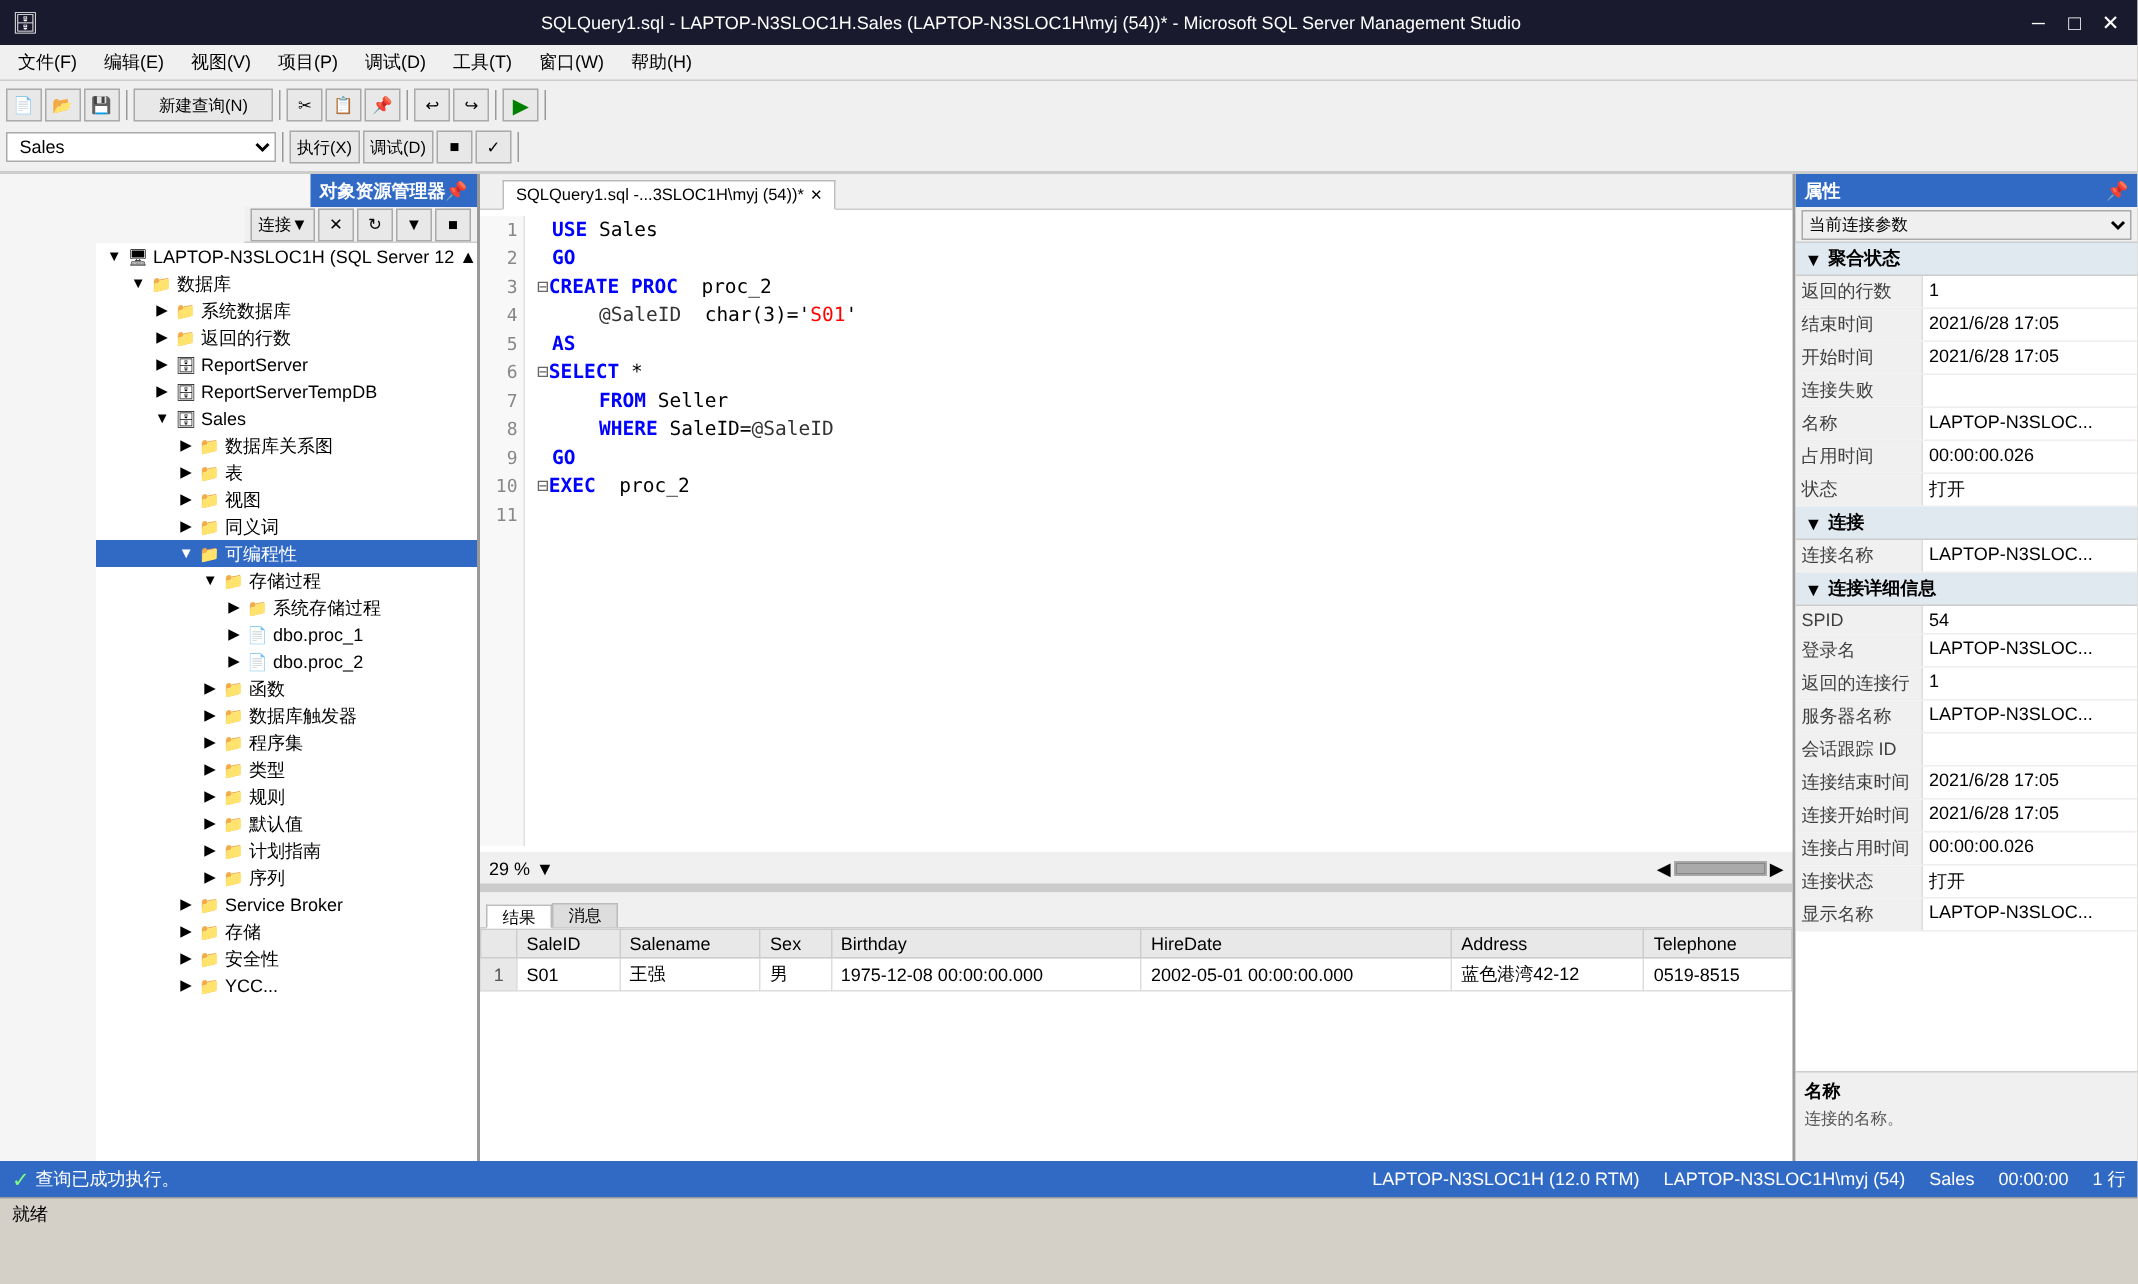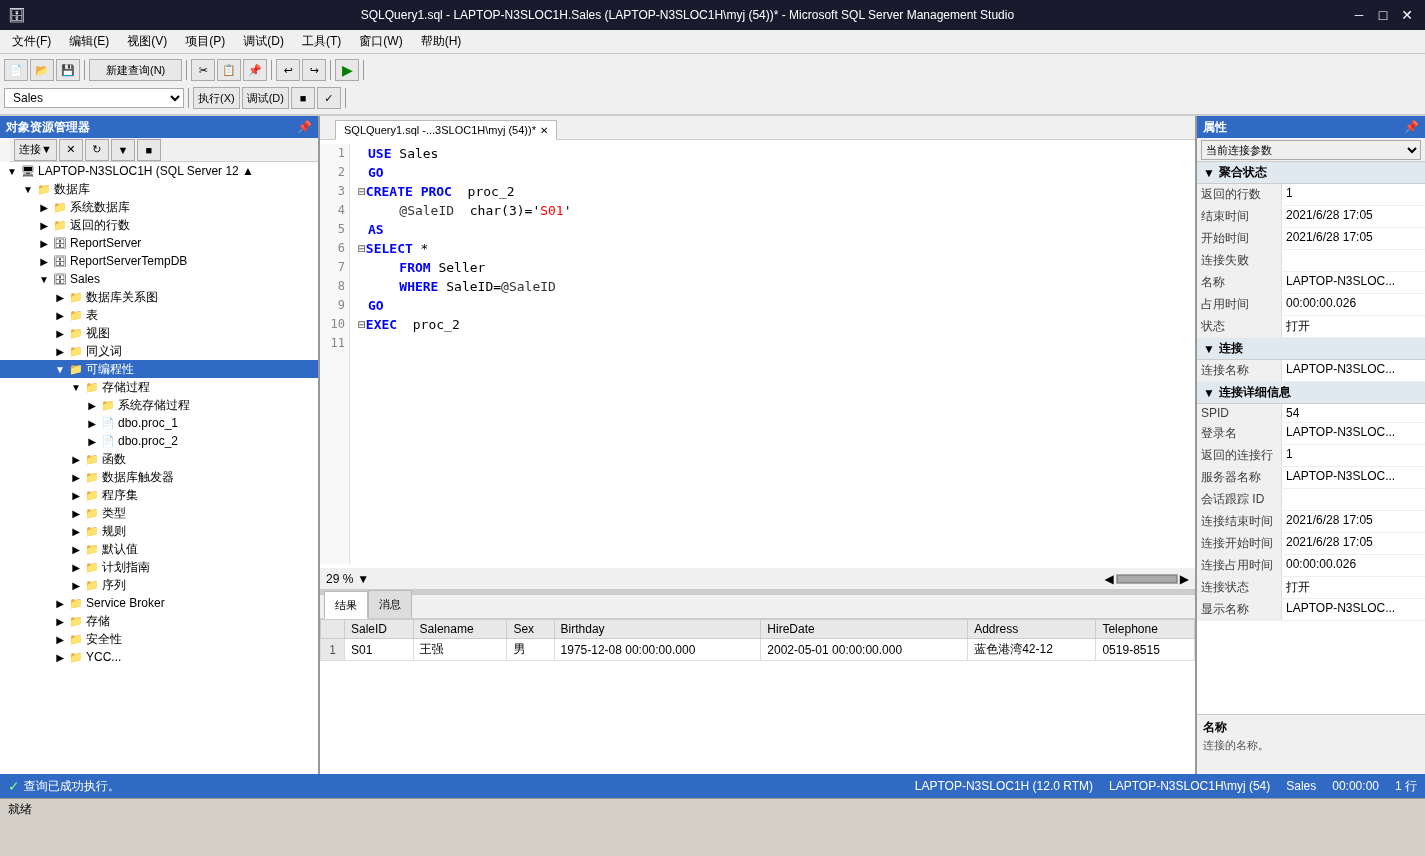--- a/index.html
+++ b/index.html
@@ -71,20 +71,21 @@
 
     
     #object-explorer {
       width: 320px;
       min-width: 320px;
       background: #f5f5f5;
       border-right: 2px solid #999;
       display: flex;
       flex-direction: column;
       overflow: hidden;
+      align-items: flex-end;
     }
     #oe-header {
       background: #316ac5;
       color: white;
       padding: 3px 6px;
       font-size: 12px;
       font-weight: bold;
       display: flex;
       align-items: center;
       justify-content: space-between;
@@ -211,21 +212,21 @@
       height: 24px;
       padding: 0 4px;
     }
     .results-tab {
       background: #ddd;
       border: 1px solid #bbb;
       border-bottom: none;
       padding: 2px 10px;
       font-size: 11px;
       cursor: pointer;
-      height: 28px;
+      height: 16px;
       display: flex;
       align-items: center;
     }
     .results-tab.active {
       background: white;
       border-bottom: 1px solid white;
       margin-bottom: -1px;
     }
     #results-content {
       flex: 1;

